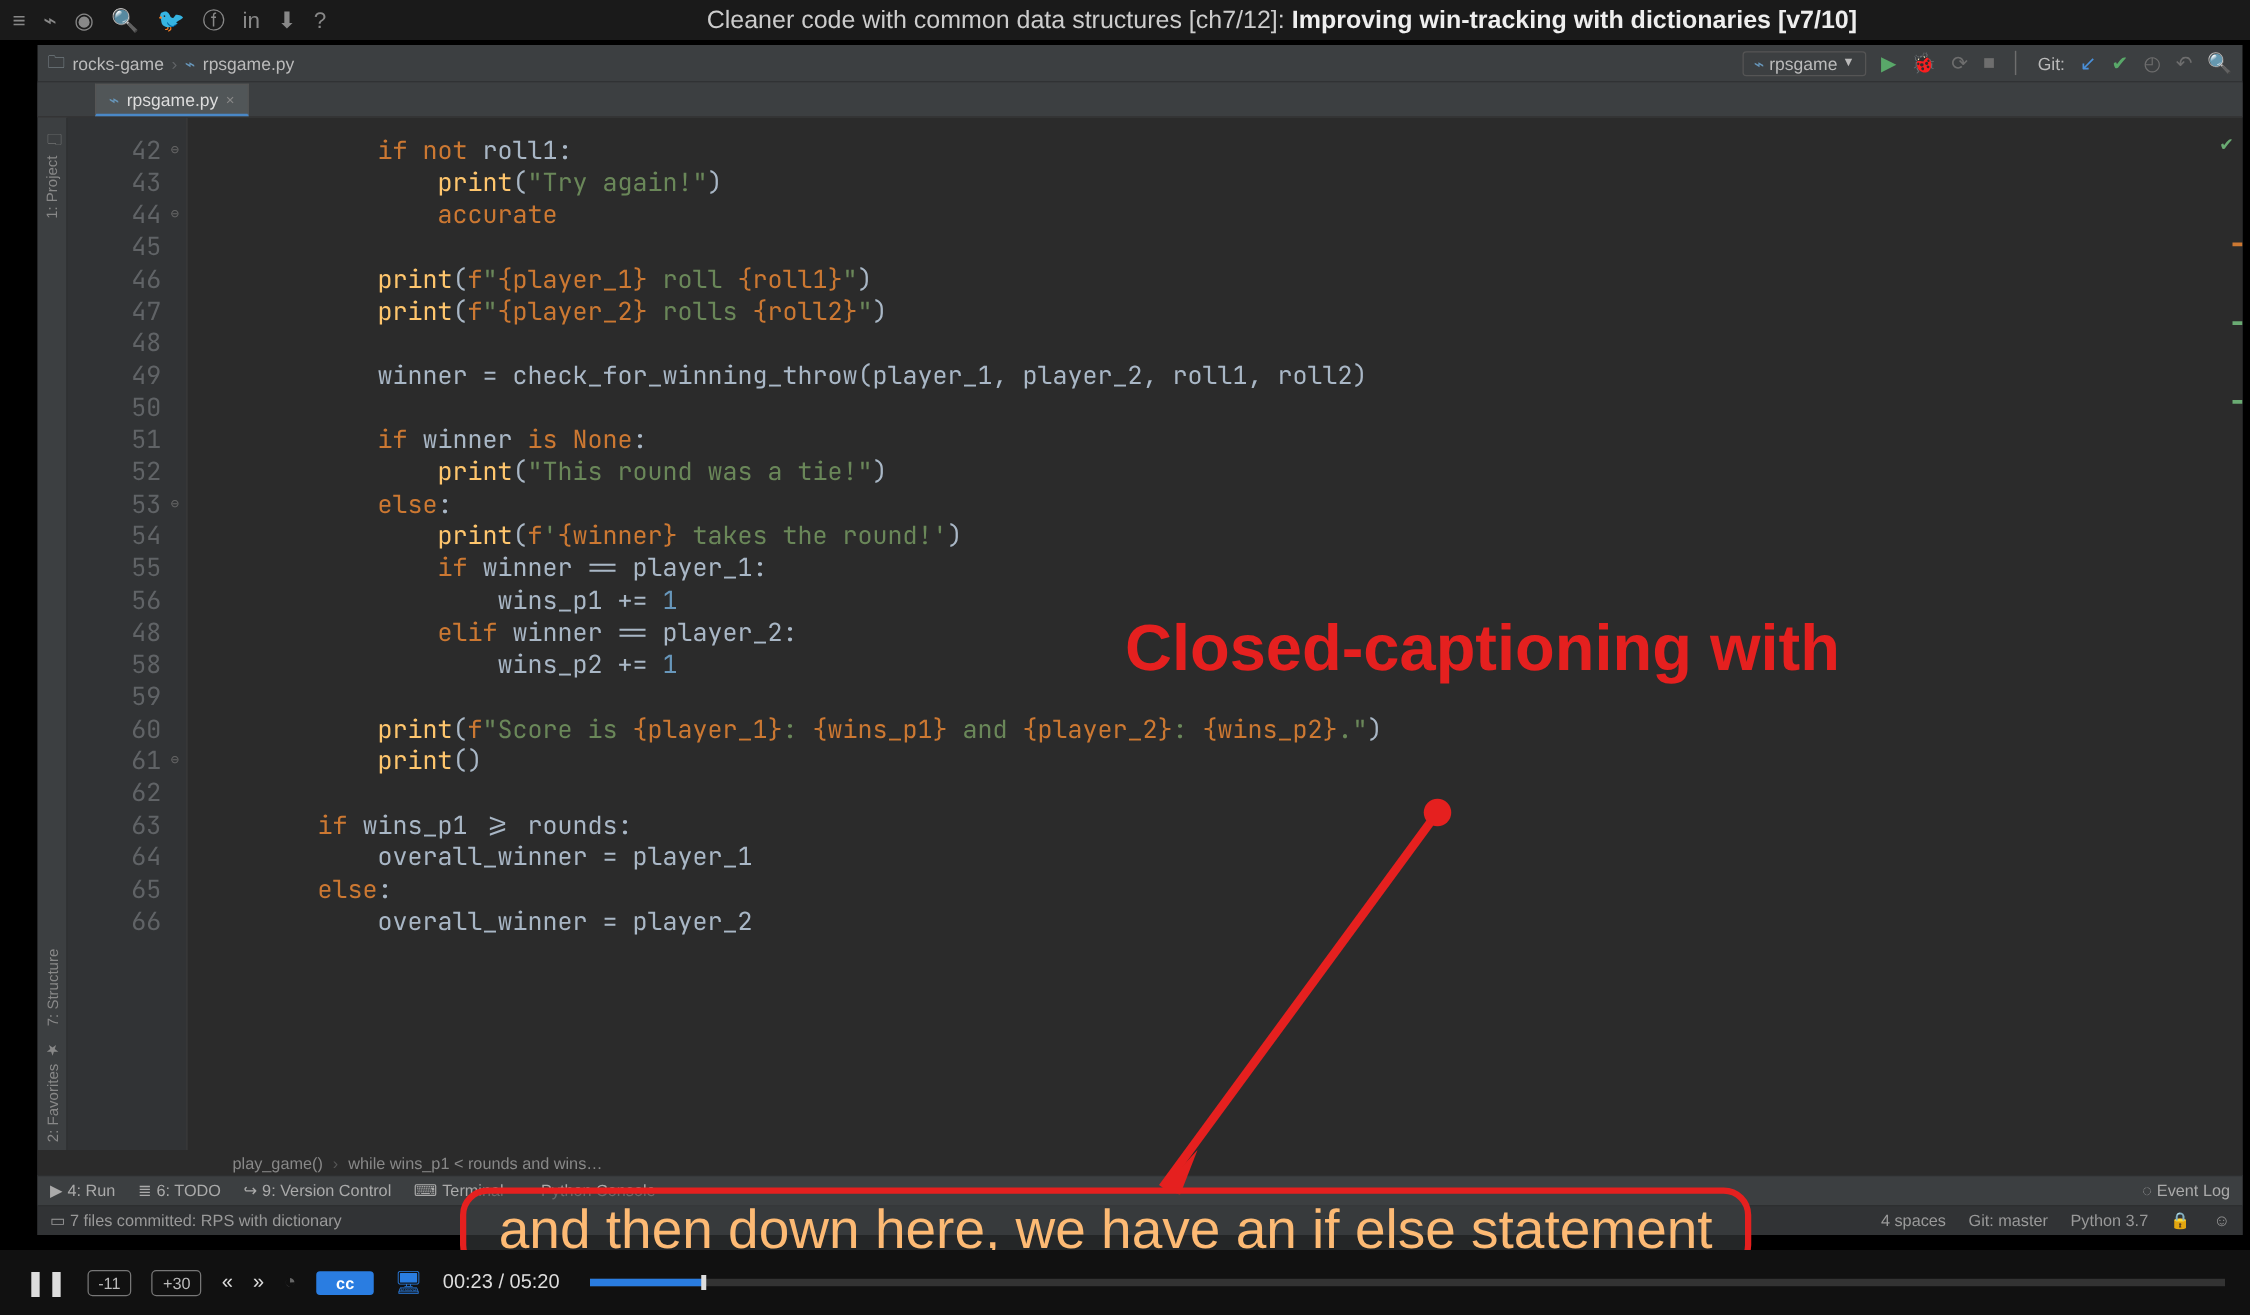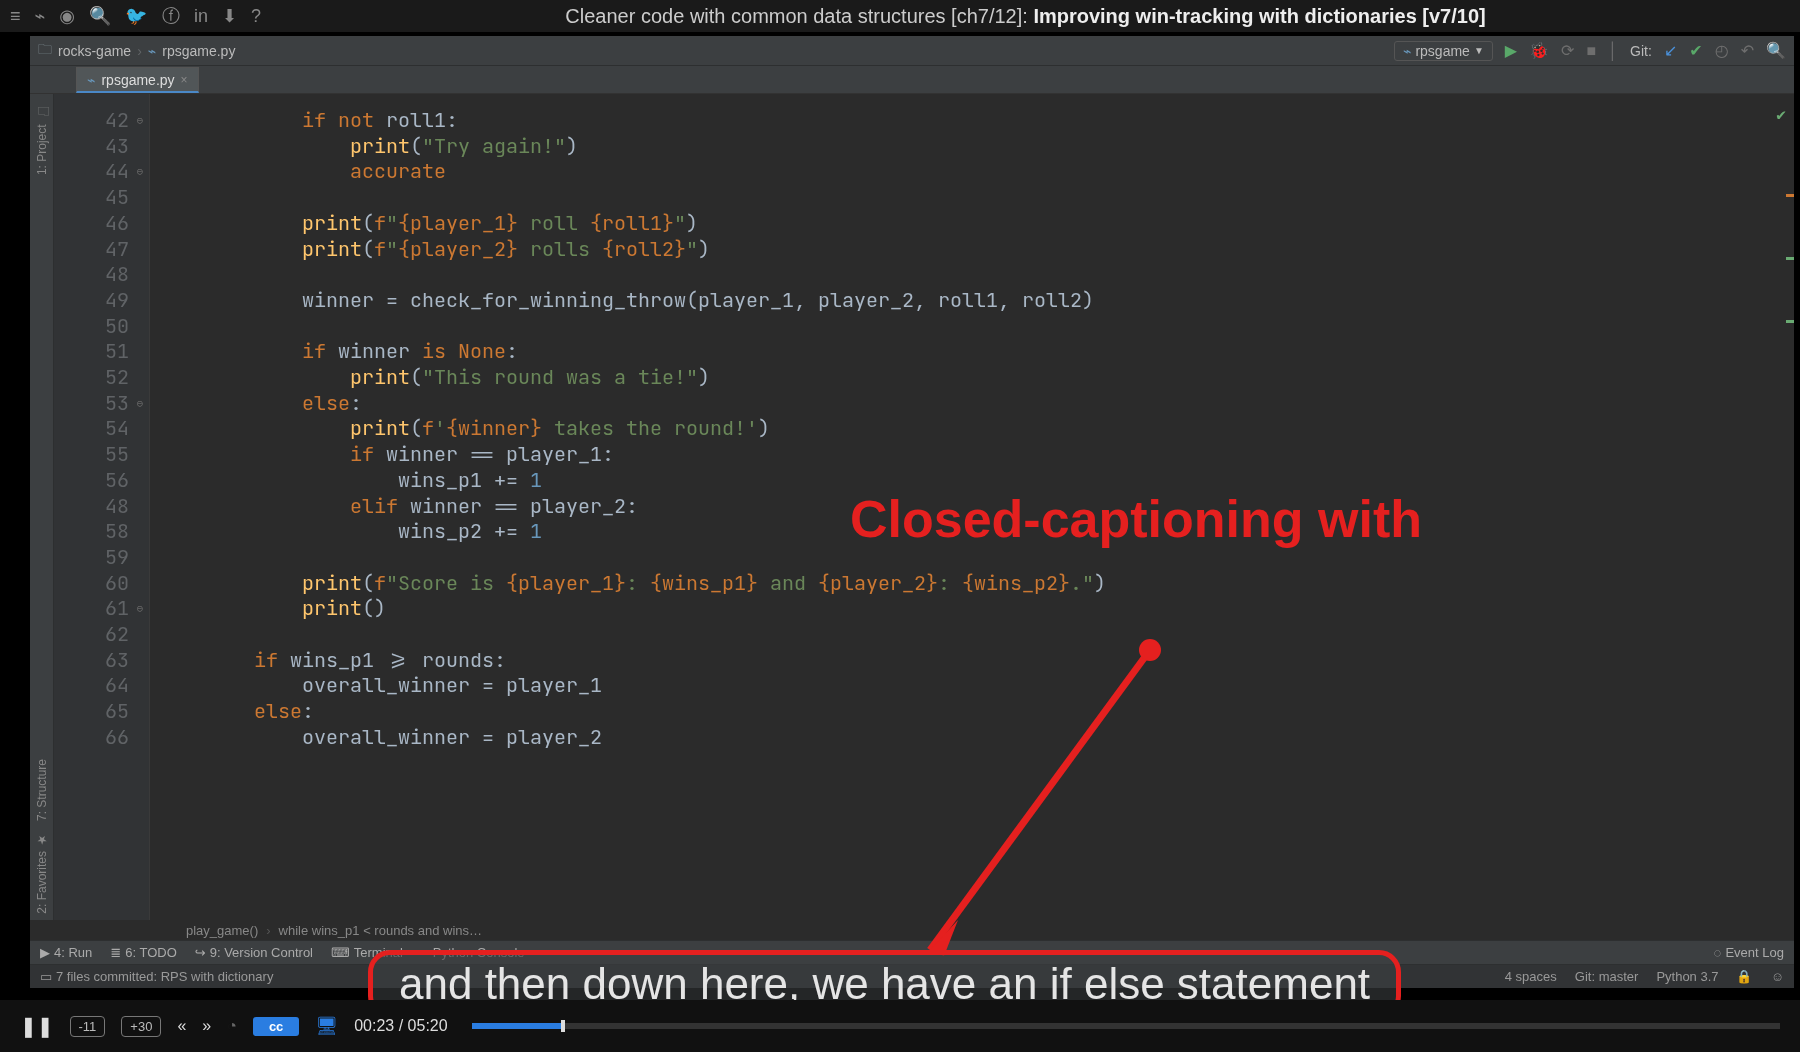--- a/index.html
+++ b/index.html
@@ -230,21 +230,21 @@
     font-size:52px;
     line-height:1.15;
     text-align:left;
     pointer-events:none;
     font-family:-apple-system,Helvetica,Arial,sans-serif;
   }
   .overlay-caption{
     position:absolute;
     border:5px solid var(--red-overlay);
     border-radius:22px;
-    color:#e5e5e5;
+    color:#fdba74;
     font-size:44px;
     padding:4px 26px;
     background:rgba(60,63,65,0.6);
     font-weight:400;
     pointer-events:none;
   }
   svg.arrow{position:absolute;pointer-events:none;}
 </style>
 </head>
 <body>
@@ -437,21 +437,21 @@
     <div class="right">
       <span>4 spaces</span>
       <span>Git: master</span>
       <span>Python 3.7</span>
       <span>🔒</span>
       <span>☺</span>
     </div>
   </div>
 </div>
 
-<div class="overlay-text" style="left:850px;top:490px">
+<div class="overlay-text" style="left:900px;top:490px">
   <div>Closed-captioning with</div>
 </div>
 
 <svg class="arrow" style="left:900px;top:630px" width="280" height="350">
   <line x1="250" y1="20" x2="30" y2="320" stroke="#e5201f" stroke-width="7"></line>
   <circle cx="250" cy="20" r="11" fill="#e5201f"></circle>
   <polygon points="30,320 58,290 44,326" fill="#e5201f"></polygon>
 </svg>
 
 <div class="overlay-caption" style="left:368px;top:950px;">and then down here, we have an if else statement</div>

